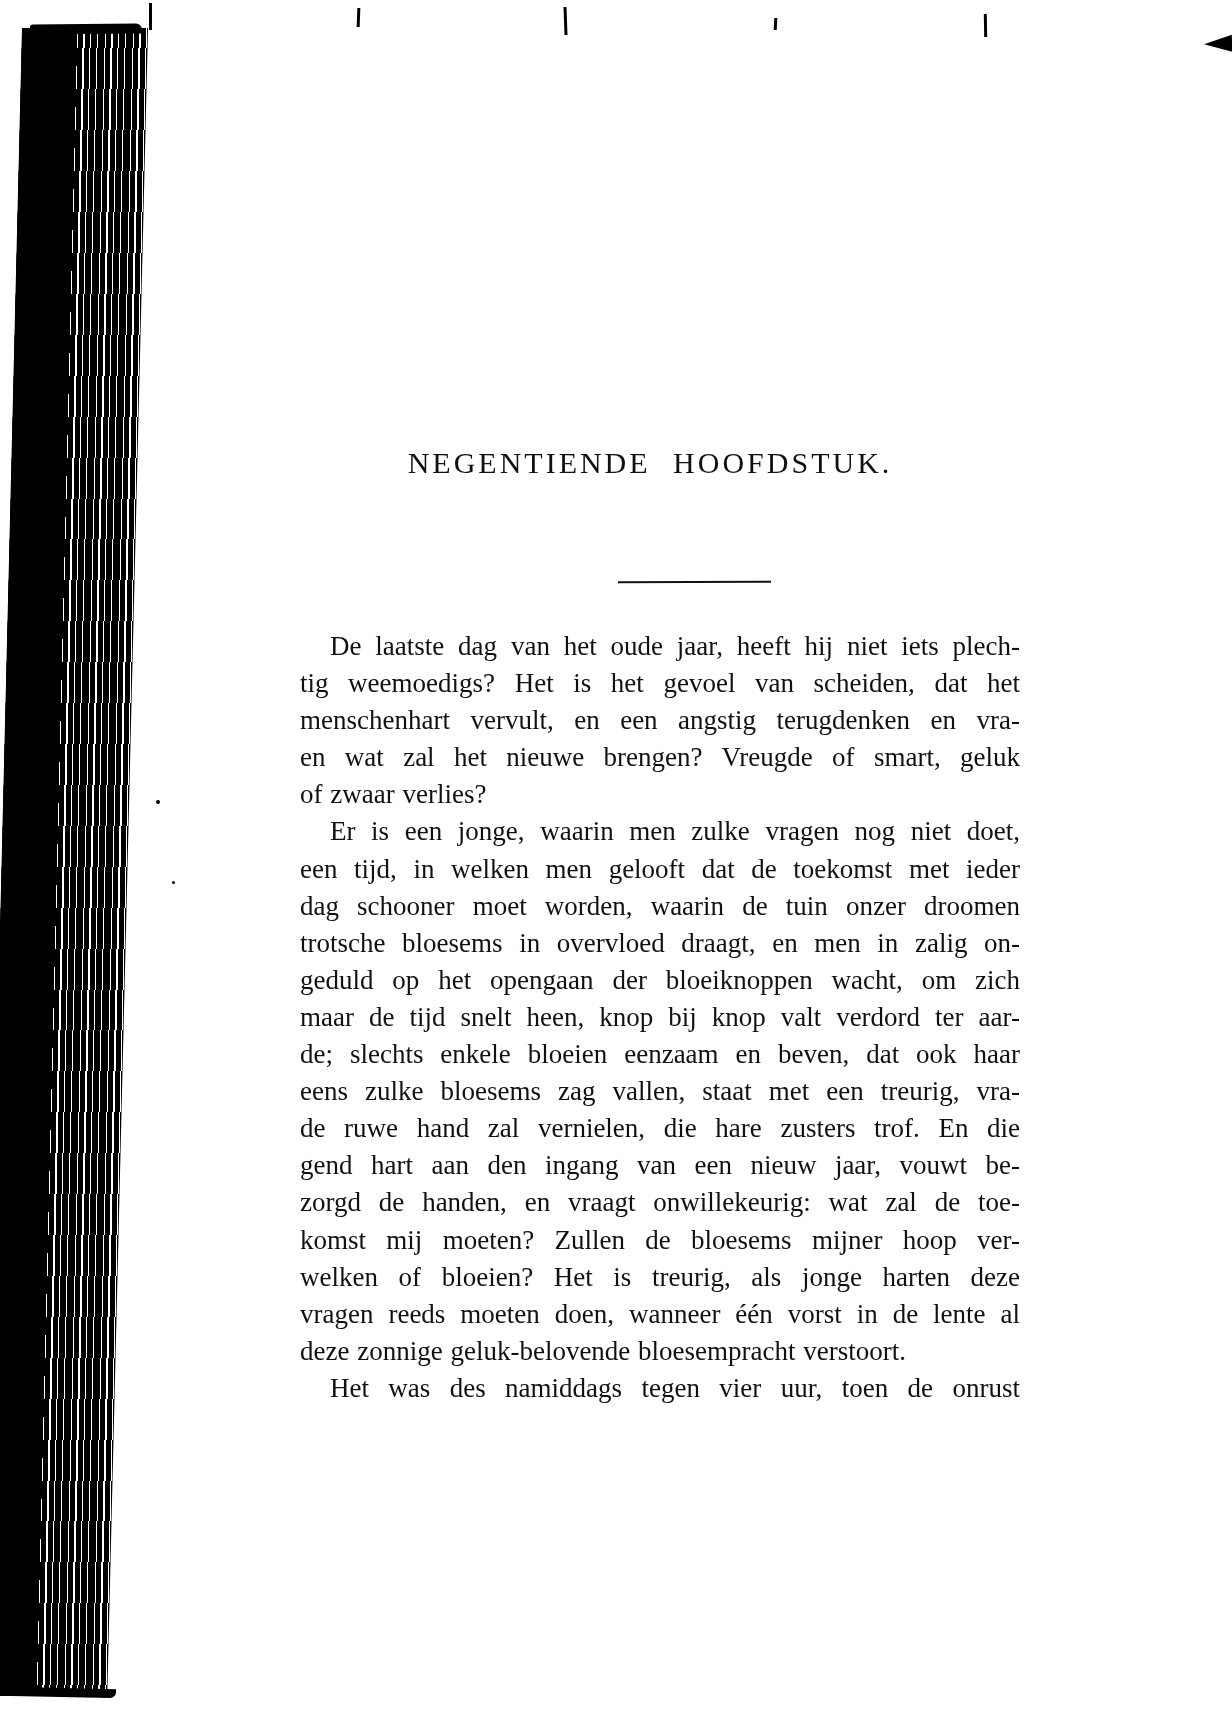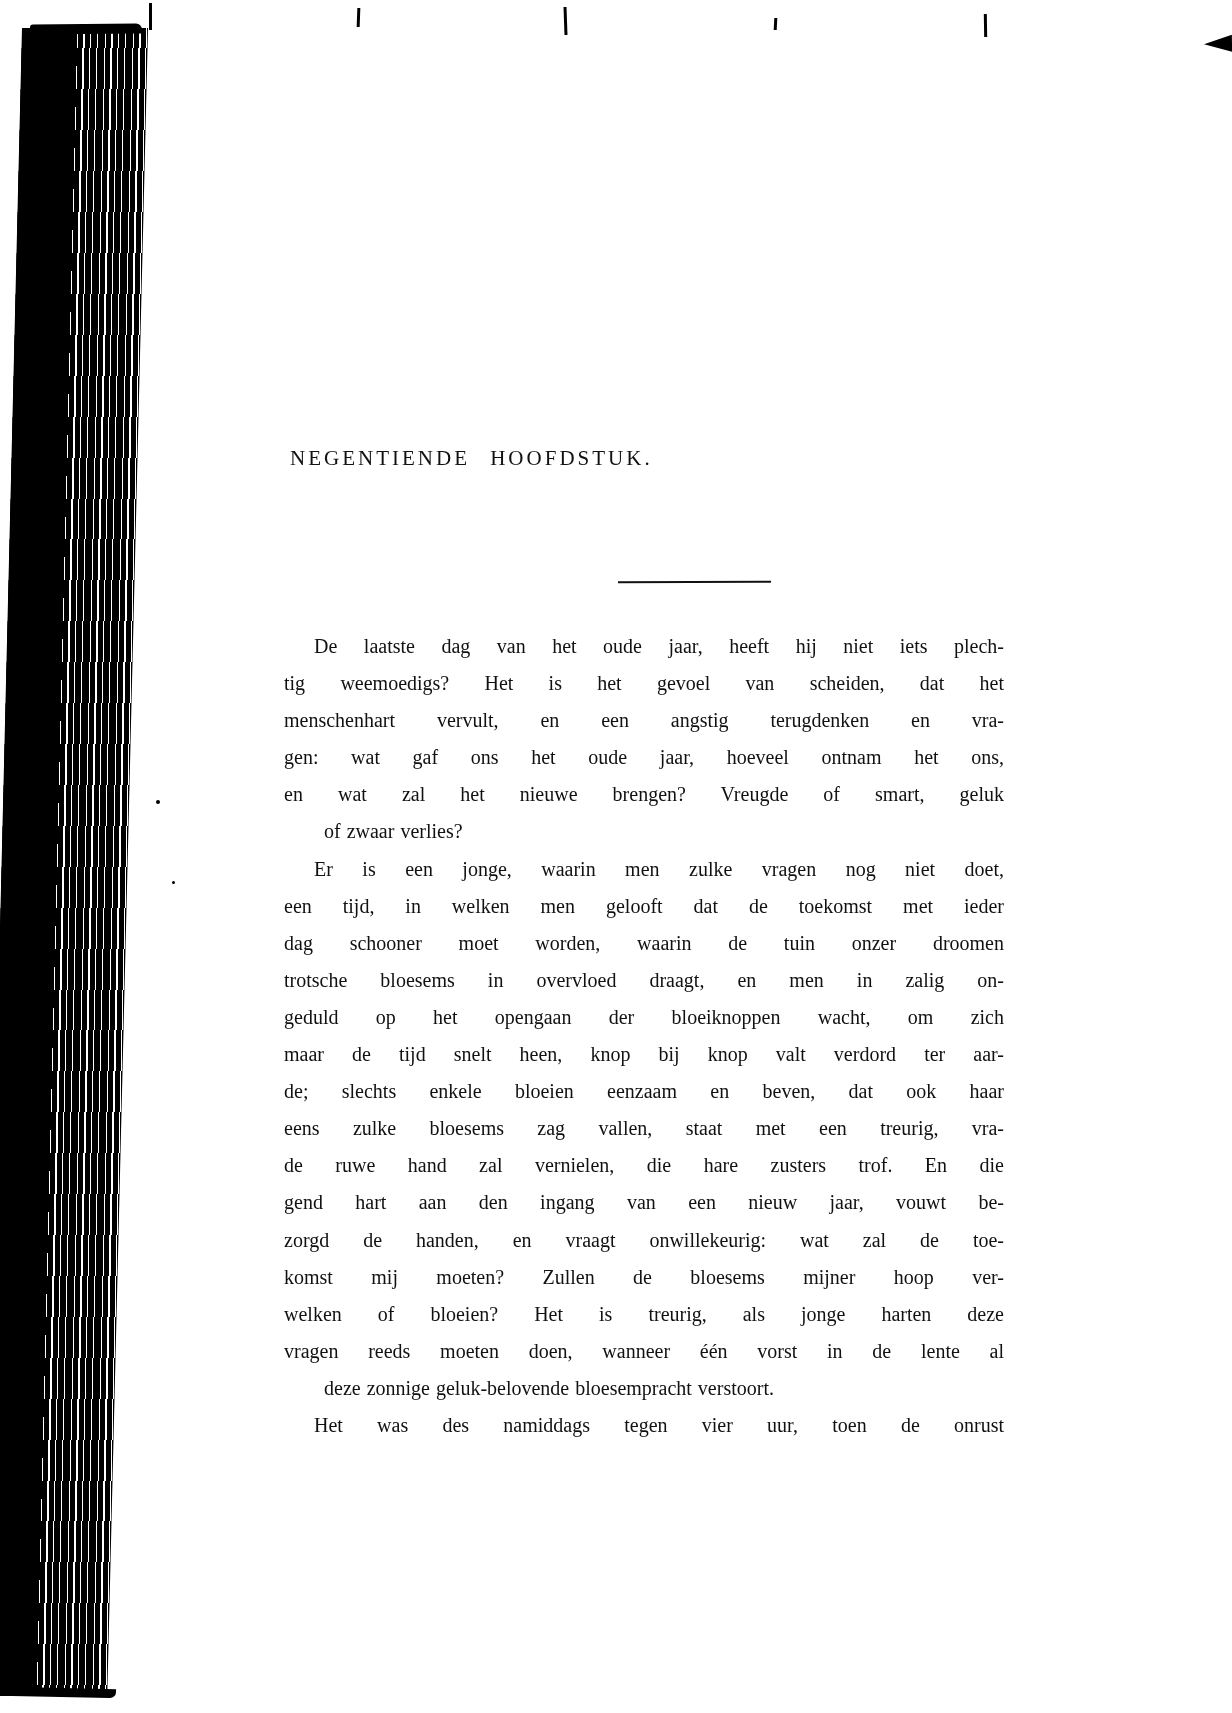--- a/index.html
+++ b/index.html
@@ -54,44 +54,45 @@
     width:0;height:0;
     border-top:9px solid transparent;
     border-bottom:8px solid transparent;
     border-right:28px solid #000;
     transform:rotate(-1deg);
   }
 
   
   .heading{
     position:absolute;left:290px;top:446px;width:720px;
-    font-size:21px;
+    text-align:center;
+    font-size:30px;
     letter-spacing:3px;
     word-spacing:12px;
     white-space:nowrap;
   }
   .rule{
     position:absolute;left:618px;top:581px;width:153px;height:2px;
     background:#111;
     transform:rotate(-0.15deg);
   }
 
   
   .body-text{
-    position:absolute;left:284px;top:628px;width:720px;
-    font-size:20px;
+    position:absolute;left:300px;top:628px;width:720px;
+    font-size:27px;
     line-height:37.1px;
   }
   .line{
     text-align:justify;
     text-align-last:justify;
     word-spacing:1px;
   }
   .line.indent{padding-left:30px;}
-  .line.last{text-align-last:left;margin-left:40px;}
+  .line.last{text-align-last:left;}
   .it{}
 </style>
 </head>
 <body>
 
 <div class="page">
 
   <div class="spine"></div>
   <div class="spine-top-ragged"></div>
   <div class="spine-bottom-ragged"></div>
@@ -106,21 +107,20 @@
   <div class="arrow"></div>
 
   <div class="heading">NEGENTIENDE HOOFDSTUK.</div>
   <div class="rule"></div>
 
   <div class="body-text" id="body-text">
       <div>
         <div class="line indent">De laatste dag van het oude jaar, heeft hij niet iets plech-</div>
         <div class="line">tig weemoedigs? Het is het gevoel van scheiden, dat het</div>
         <div class="line"><span>menschenhart vervult, </span><span class="it">en een angstig terugdenken en vra-</span></div>
-        <div class="line">gen: wat gaf ons het oude jaar, hoeveel ontnam het ons,</div>
         <div class="line">en wat zal het nieuwe brengen? Vreugde of smart, geluk</div>
         <div class="line last">of zwaar verlies?</div>
       </div>
       <div>
         <div class="line indent">Er is een jonge, waarin men zulke vragen nog niet doet,</div>
         <div class="line">een tijd, in welken men gelooft dat de toekomst met ieder</div>
         <div class="line">dag schooner moet worden, waarin de tuin onzer droomen</div>
         <div class="line">trotsche bloesems in overvloed draagt, en men in zalig on-</div>
         <div class="line">geduld op het opengaan der bloeiknoppen wacht, om zich</div>
         <div class="line">maar de tijd snelt heen, knop bij knop valt verdord ter aar-</div>

